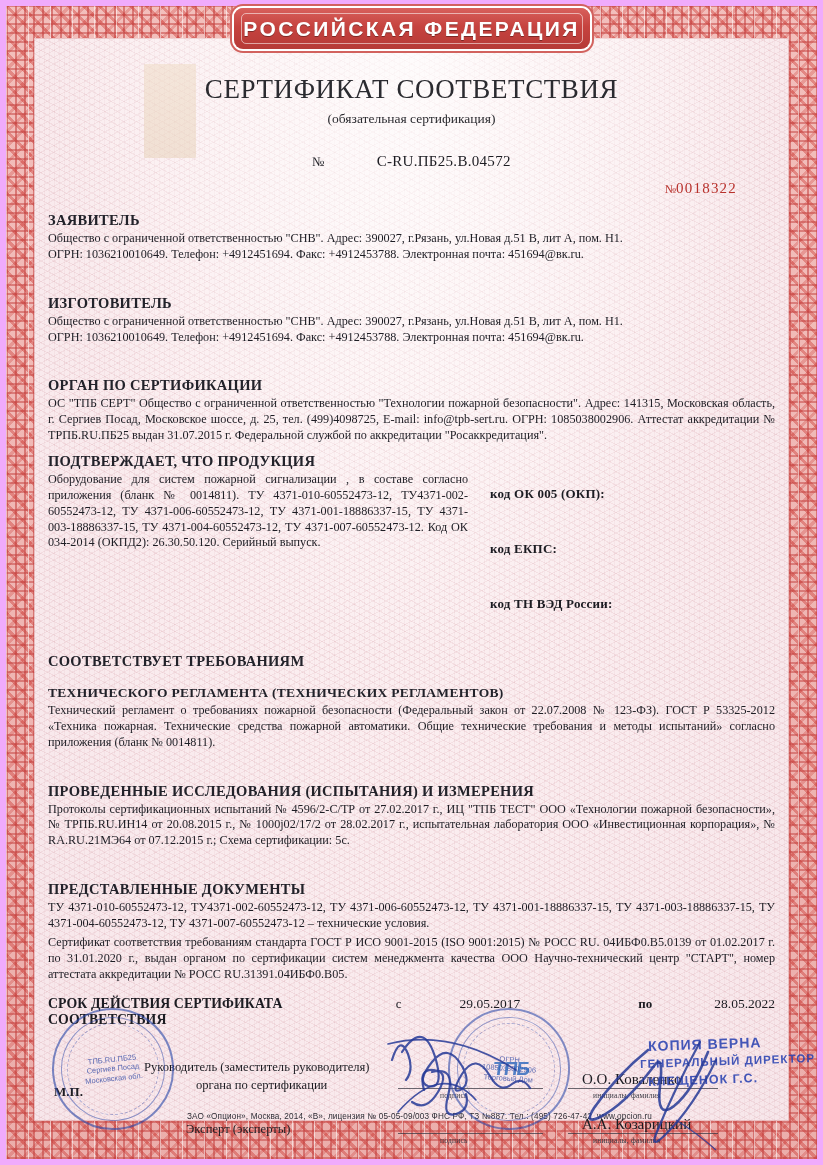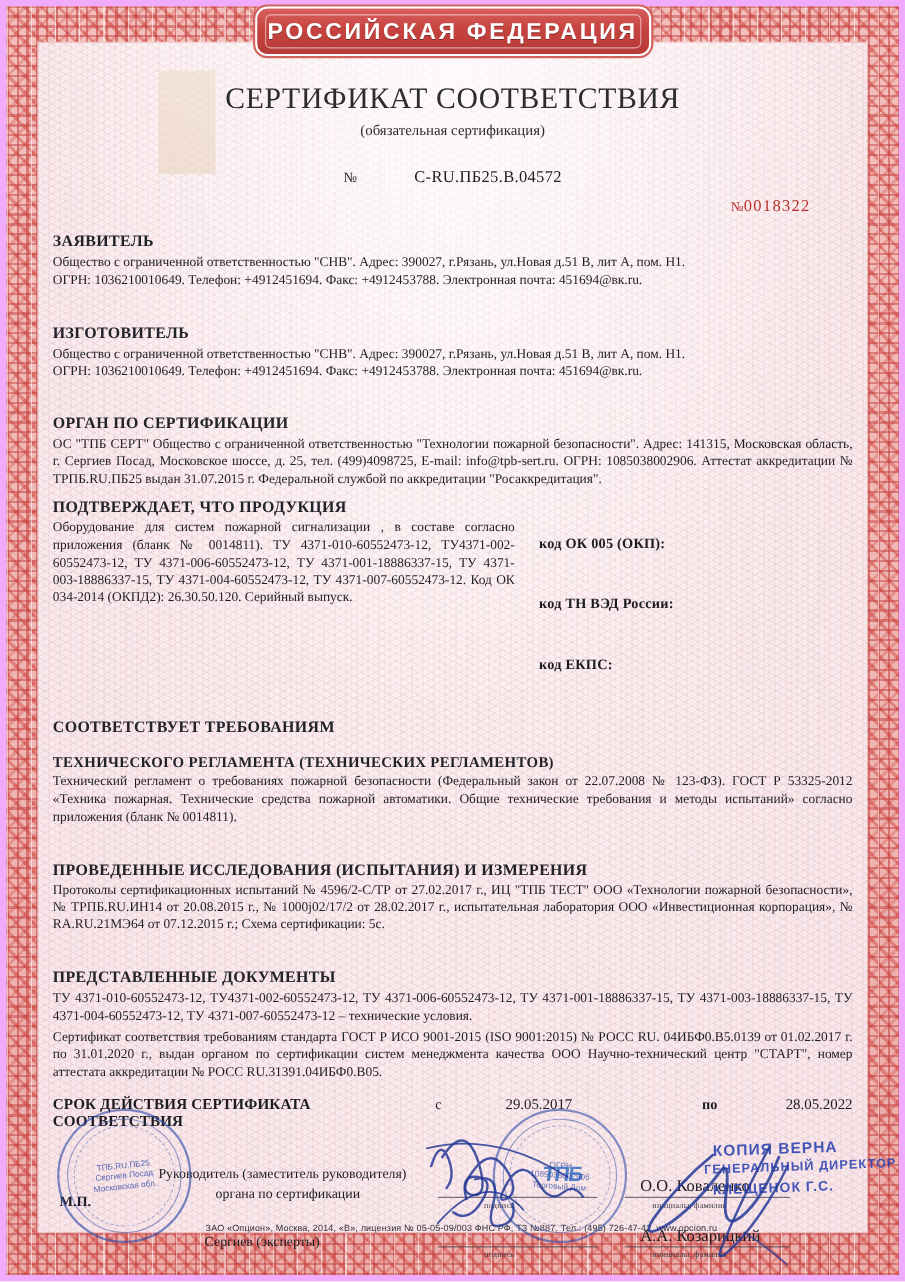--- a/index.html
+++ b/index.html
@@ -257,22 +257,22 @@
     <div class="sec-head">ОРГАН ПО СЕРТИФИКАЦИИ</div>
     <div class="body-text">ОС "ТПБ СЕРТ" Общество с ограниченной ответственностью "Технологии пожарной безопасности". Адрес: 141315, Московская область, г. Сергиев Посад, Московское шоссе, д. 25, тел. (499)4098725, E-mail: info@tpb-sert.ru. ОГРН: 1085038002906. Аттестат аккредитации № ТРПБ.RU.ПБ25 выдан 31.07.2015 г. Федеральной службой по аккредитации "Росаккредитация".</div>
 
     <div class="sec-head" style="margin-top:9px;">ПОДТВЕРЖДАЕТ, ЧТО ПРОДУКЦИЯ</div>
     <div class="product-row">
       <div class="product-col">
         <div class="body-text">Оборудование для систем пожарной сигнализации , в составе согласно приложения   (бланк № 0014811). ТУ 4371-010-60552473-12,   ТУ4371-002-60552473-12,   ТУ 4371-006-60552473-12,   ТУ 4371-001-18886337-15,   ТУ 4371-003-18886337-15,   ТУ 4371-004-60552473-12,   ТУ 4371-007-60552473-12. Код ОК 034-2014 (ОКПД2): 26.30.50.120. Серийный выпуск.</div>
       </div>
       <div class="codes-col">
         <div class="code-line">код ОК 005 (ОКП):</div>
+        <div class="code-line">код ЕКПС:</div>
         <div class="code-line">код ТН ВЭД России:</div>
-        <div class="code-line">код ЕКПС:</div>
       </div>
     </div>
 
     <div class="sec-head" style="margin-top:2px;">СООТВЕТСТВУЕТ ТРЕБОВАНИЯМ</div>
     <div class="sec-head small" style="margin-top:15px;">ТЕХНИЧЕСКОГО РЕГЛАМЕНТА (ТЕХНИЧЕСКИХ РЕГЛАМЕНТОВ)</div>
     <div class="body-text">Технический регламент о требованиях пожарной безопасности (Федеральный закон от 22.07.2008 № 123-ФЗ). ГОСТ Р 53325-2012 «Техника пожарная. Технические средства пожарной автоматики. Общие технические требования и методы испытаний» согласно приложения (бланк № 0014811).</div>
 
     <div class="spacer-md"></div>
 
     <div class="sec-head">ПРОВЕДЕННЫЕ ИССЛЕДОВАНИЯ (ИСПЫТАНИЯ) И ИЗМЕРЕНИЯ</div>
@@ -289,21 +289,21 @@
       <span class="validity-from-lbl">с</span>
       <span class="validity-from">29.05.2017</span>
       <span class="validity-to-lbl">по</span>
       <span class="validity-to">28.05.2022</span>
     </div>
 
     <div class="sign-area">
       <span class="mp">М.П.</span>
       <span class="sign-role-1">Руководитель (заместитель руководителя)</span>
       <span class="sign-role-2">органа по сертификации</span>
-      <span class="sign-role-3">Сергиев (эксперты)</span>
+      <span class="sign-role-3">Эксперт (эксперты)</span>
 
       <span class="rule rule-a"></span>
       <span class="rule rule-b"></span>
       <span class="rule rule-c"></span>
       <span class="rule rule-d"></span>
 
       <span class="sub-lbl sub-a">подпись</span>
       <span class="sub-lbl sub-b">инициалы, фамилия</span>
       <span class="sub-lbl sub-c">подпись</span>
       <span class="sub-lbl sub-d">инициалы, фамилия</span>

